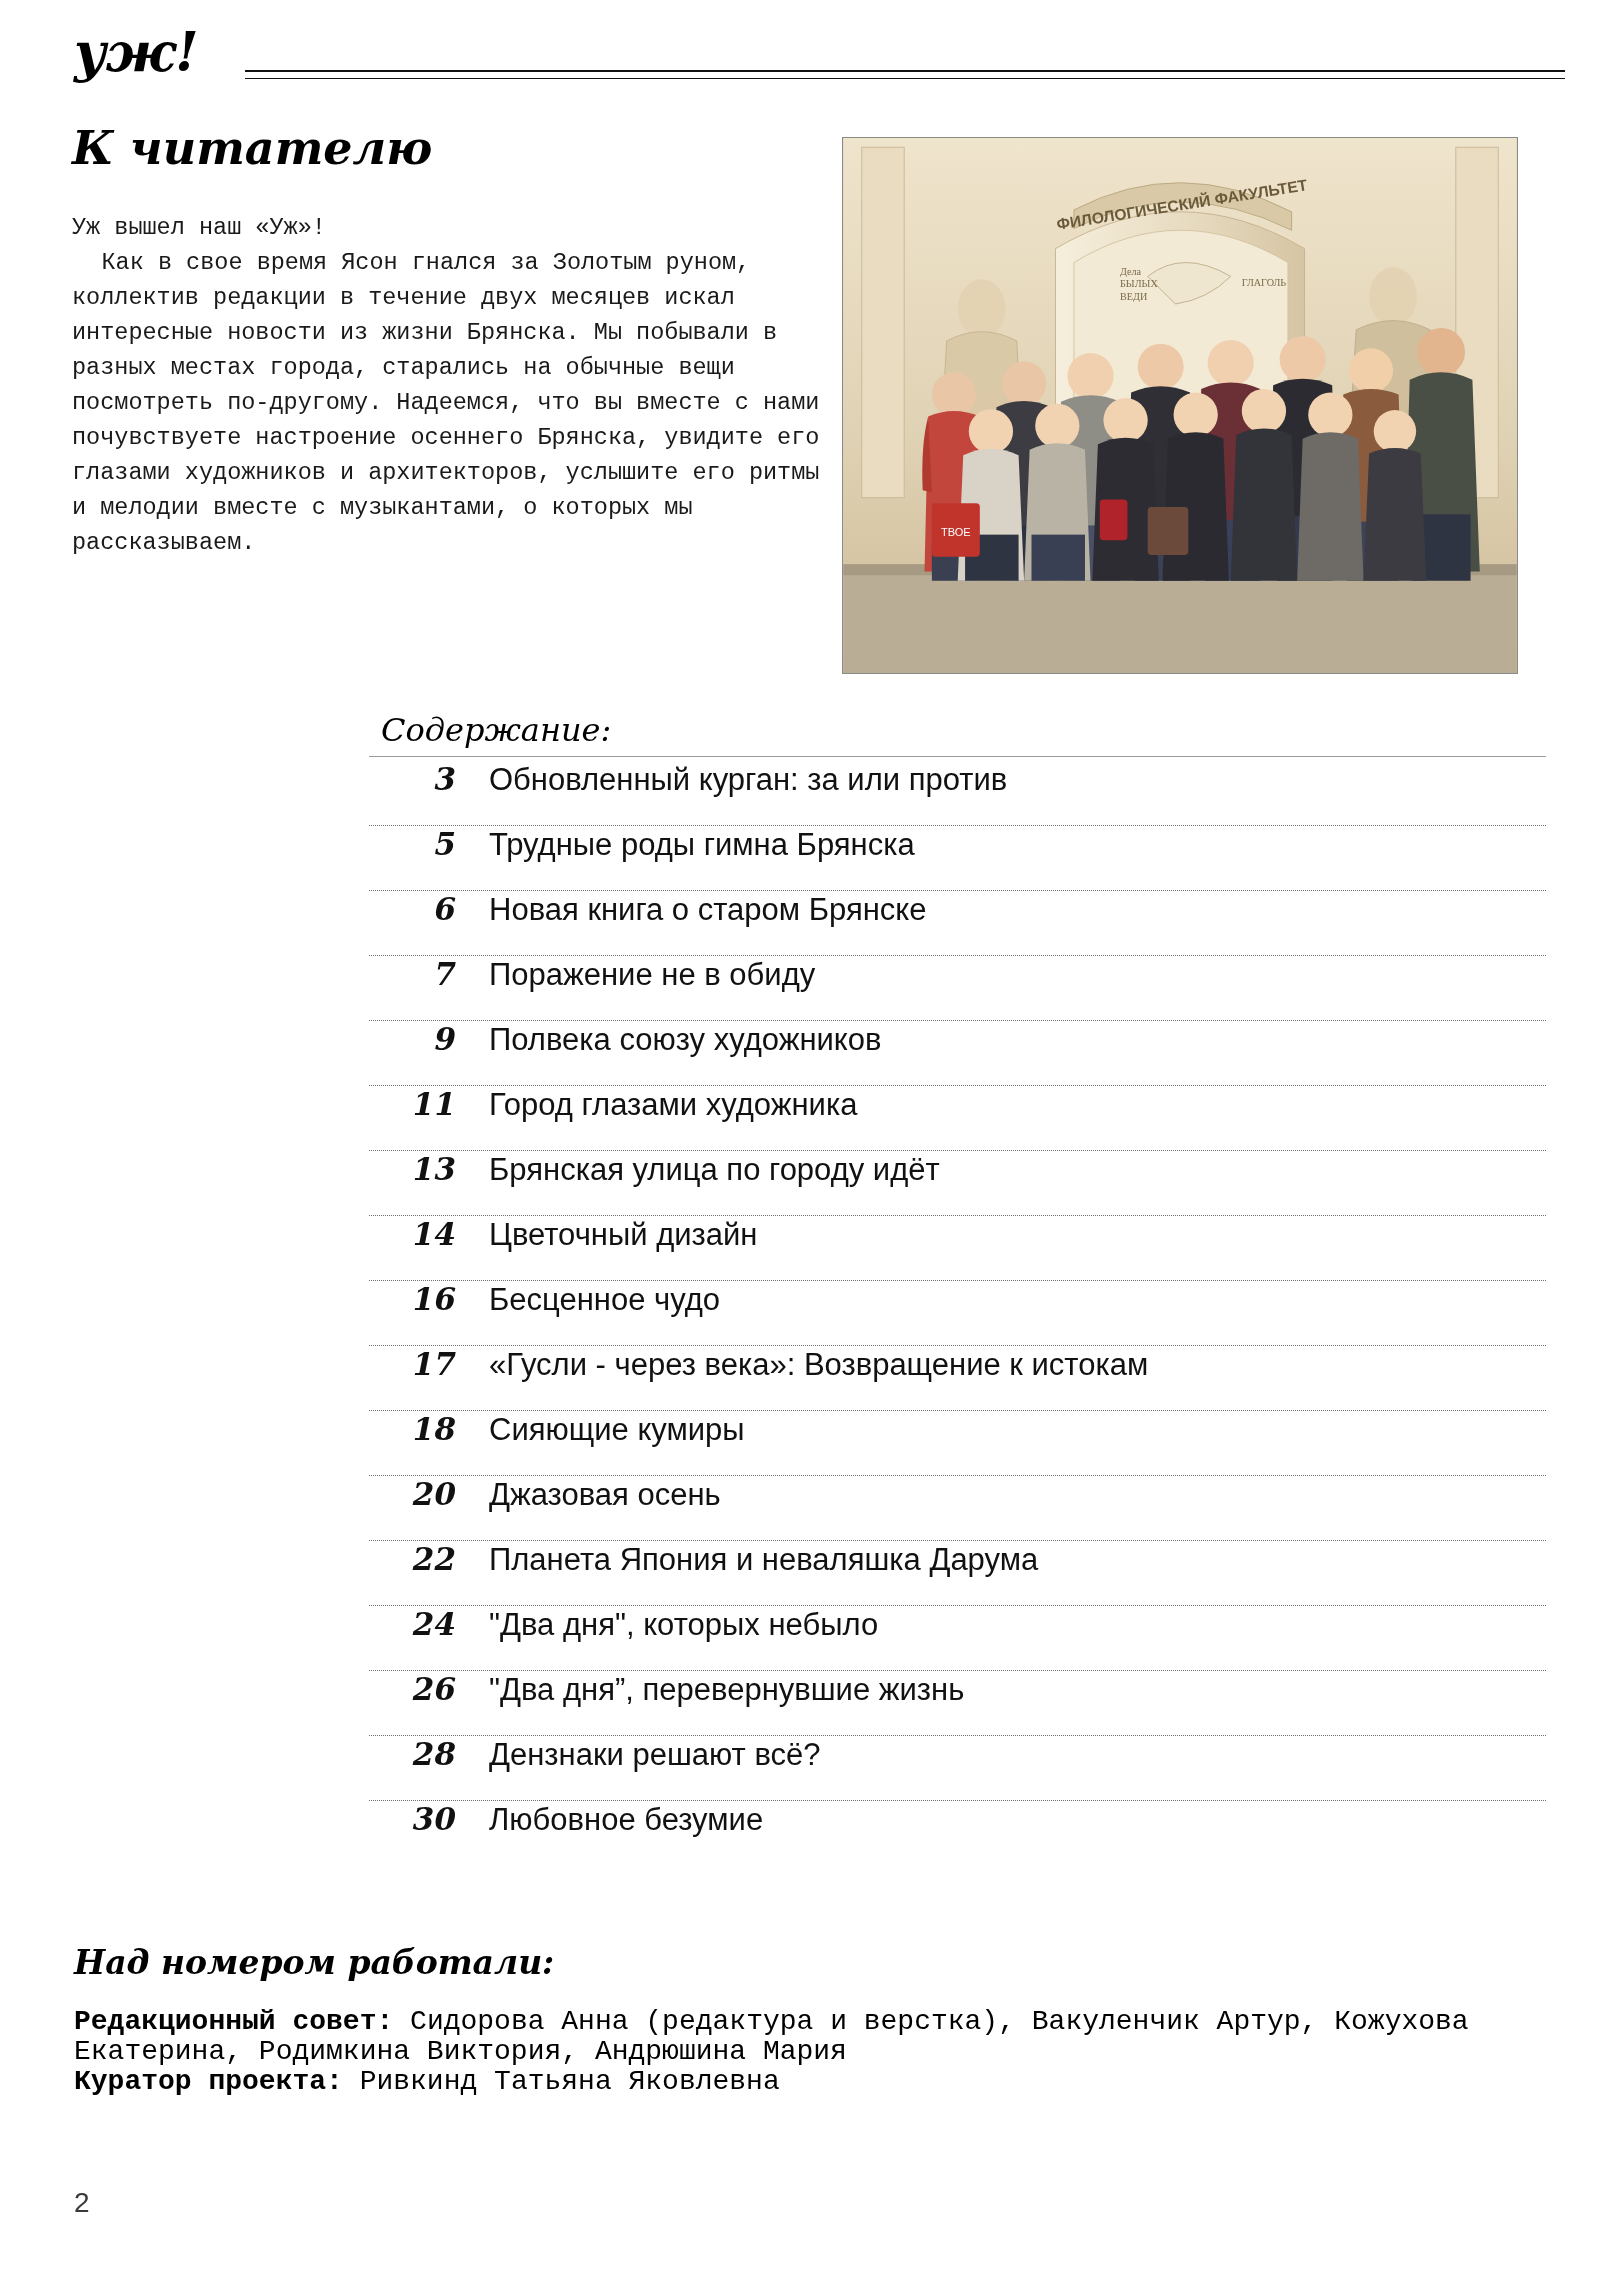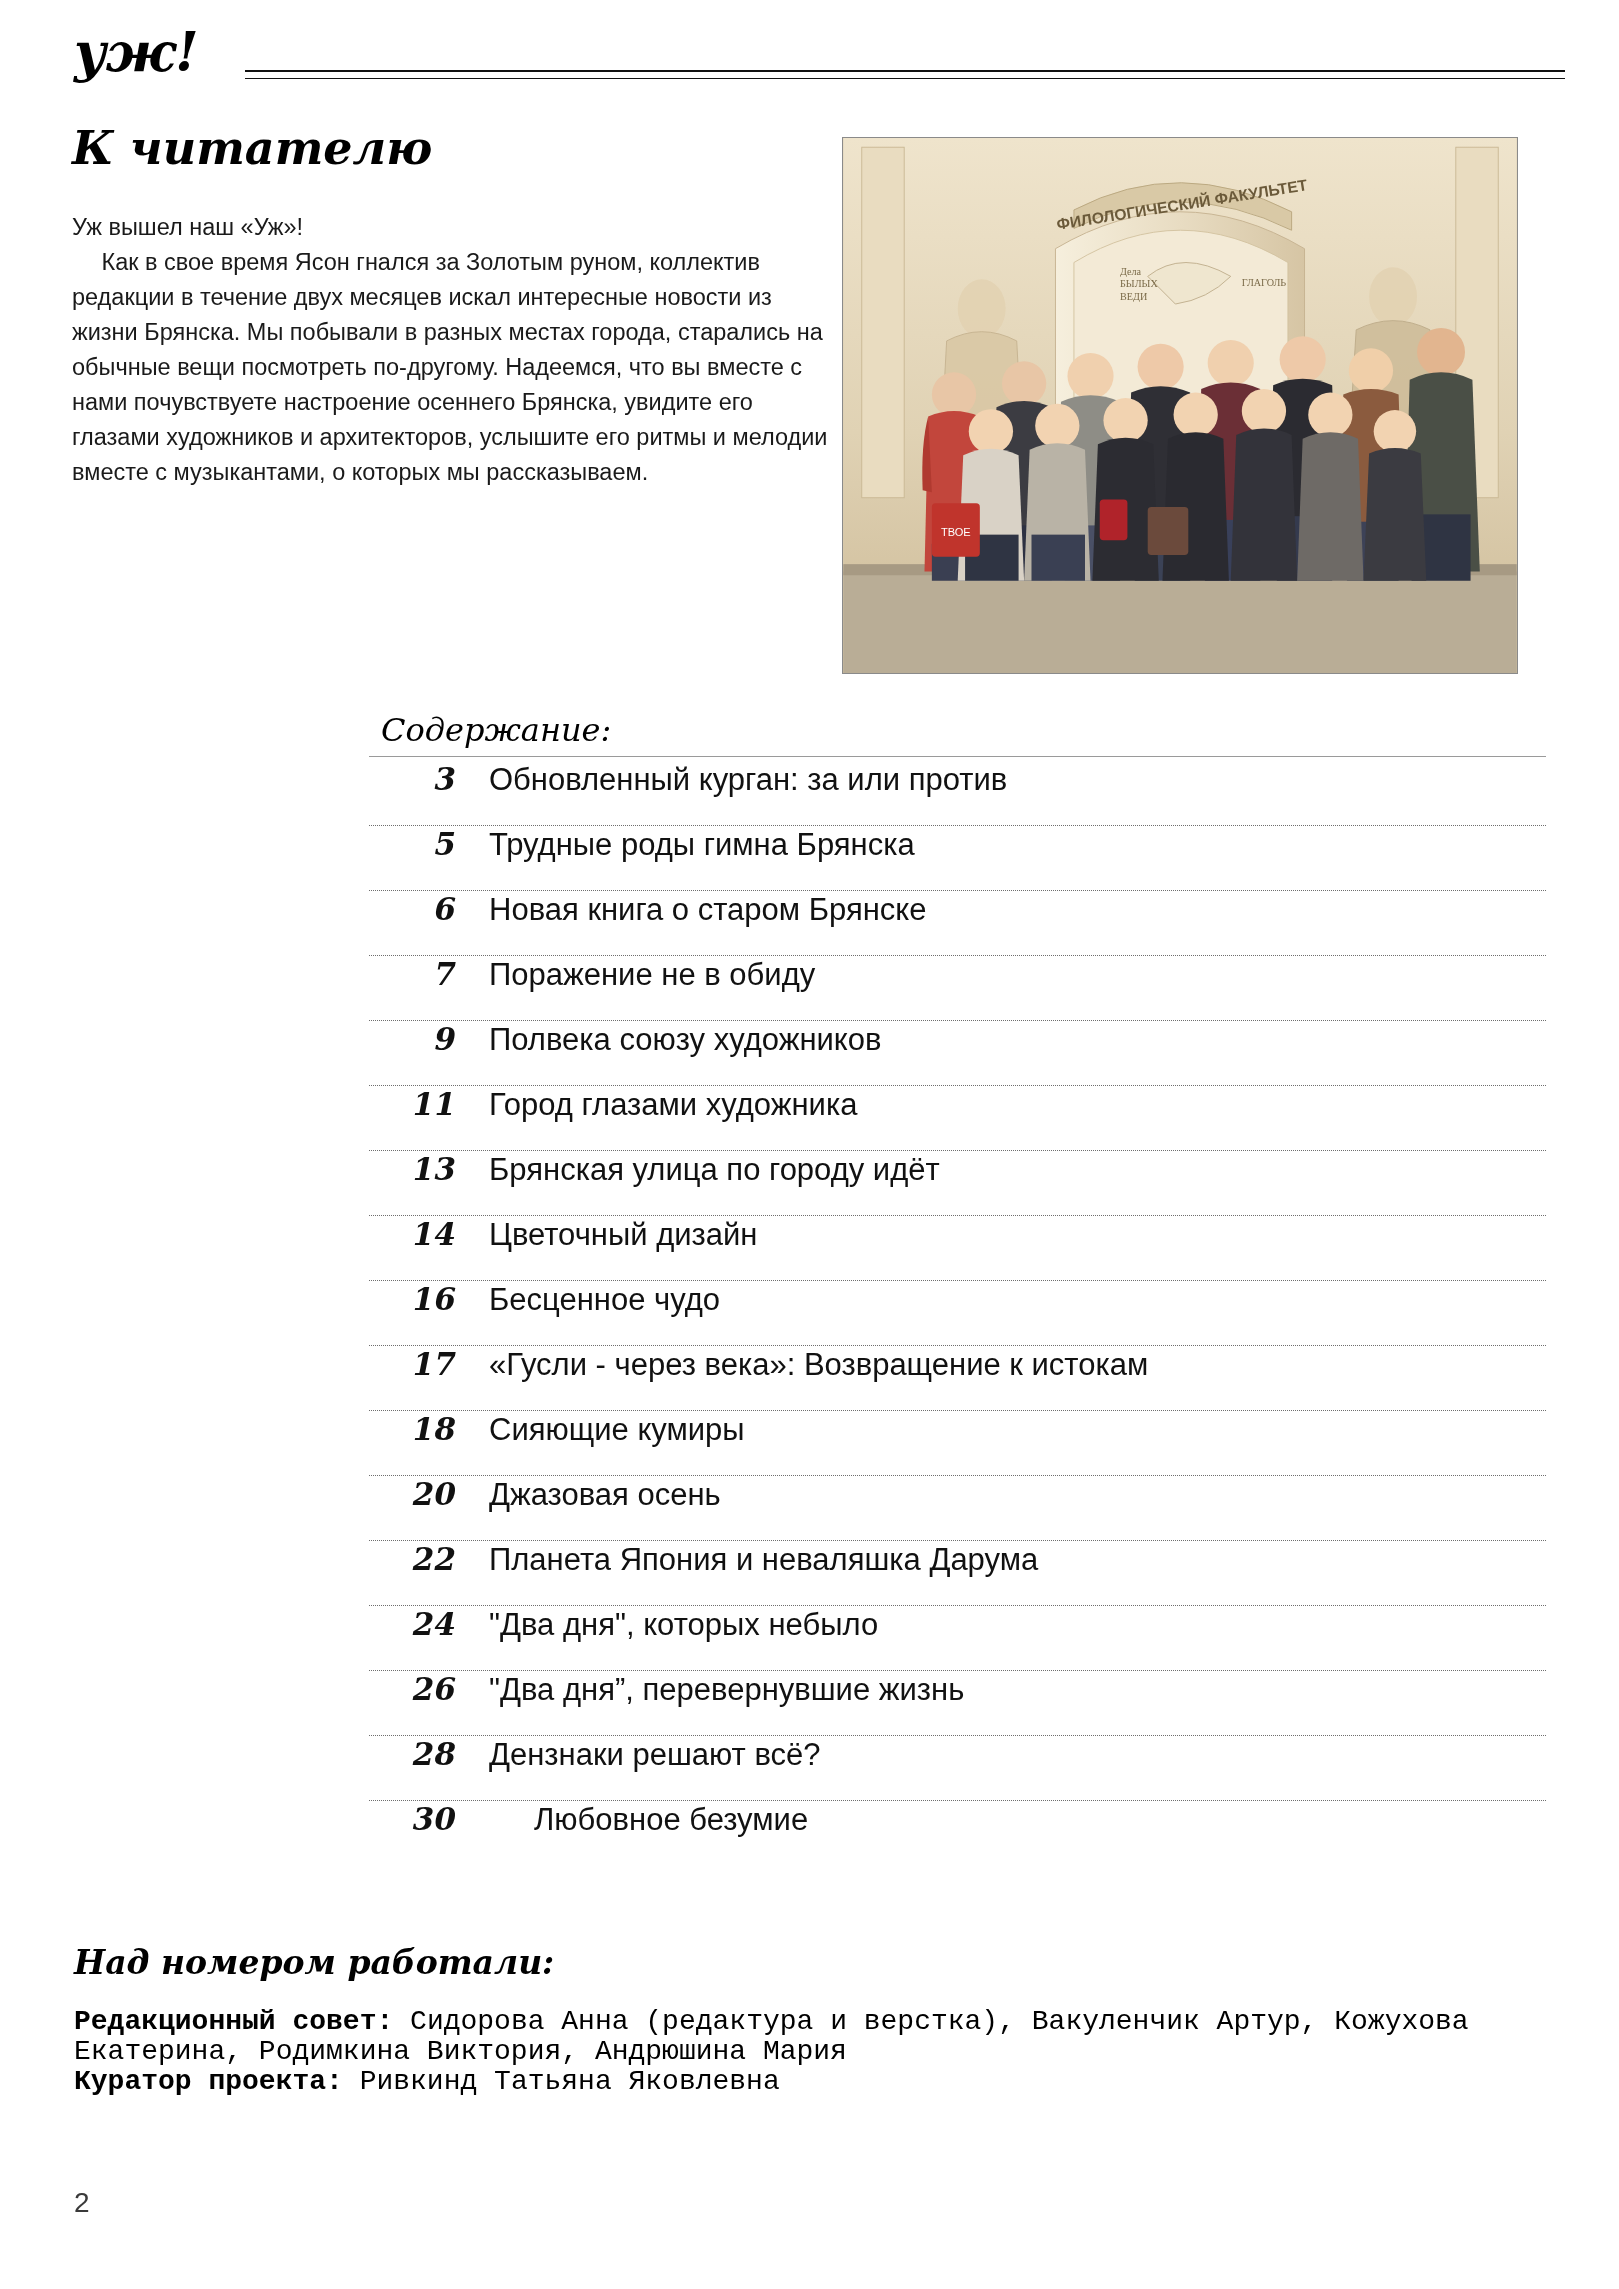--- a/index.html
+++ b/index.html
@@ -71,20 +71,21 @@
 
   
   .intro {
     position: absolute;
     left: 72px;
     top: 210px;
     width: 757px;
     font-size: 23.5px;
     line-height: 35px;
     color: #1a1a1a;
+    font-family: Liberation Mono, monospace;
   }
   .intro p {
     margin: 0;
   }
   .intro p.indent {
     text-indent: 29.5px;
   }
 
   
   .photo {
@@ -118,21 +119,21 @@
     border-top: 0.9px solid #9a9a9a;
     margin-bottom: 3.7px;
   }
   .toc-row {
     display: flex;
     align-items: baseline;
     border-bottom: 1.8px dotted #6e6e6e;
     height: 65px;
     box-sizing: border-box;
   }
-  .toc-row:last-child { border-bottom: none; gap: 45px; }
+  .toc-row:last-child { border-bottom: none; }
   .toc-page {
     width: 120px;
     text-align: right;
     padding-right: 33px;
     box-sizing: border-box;
     font-family: "DejaVu Serif", serif;
     font-style: italic;
     font-weight: bold;
     font-size: 31px;
     color: #111;

